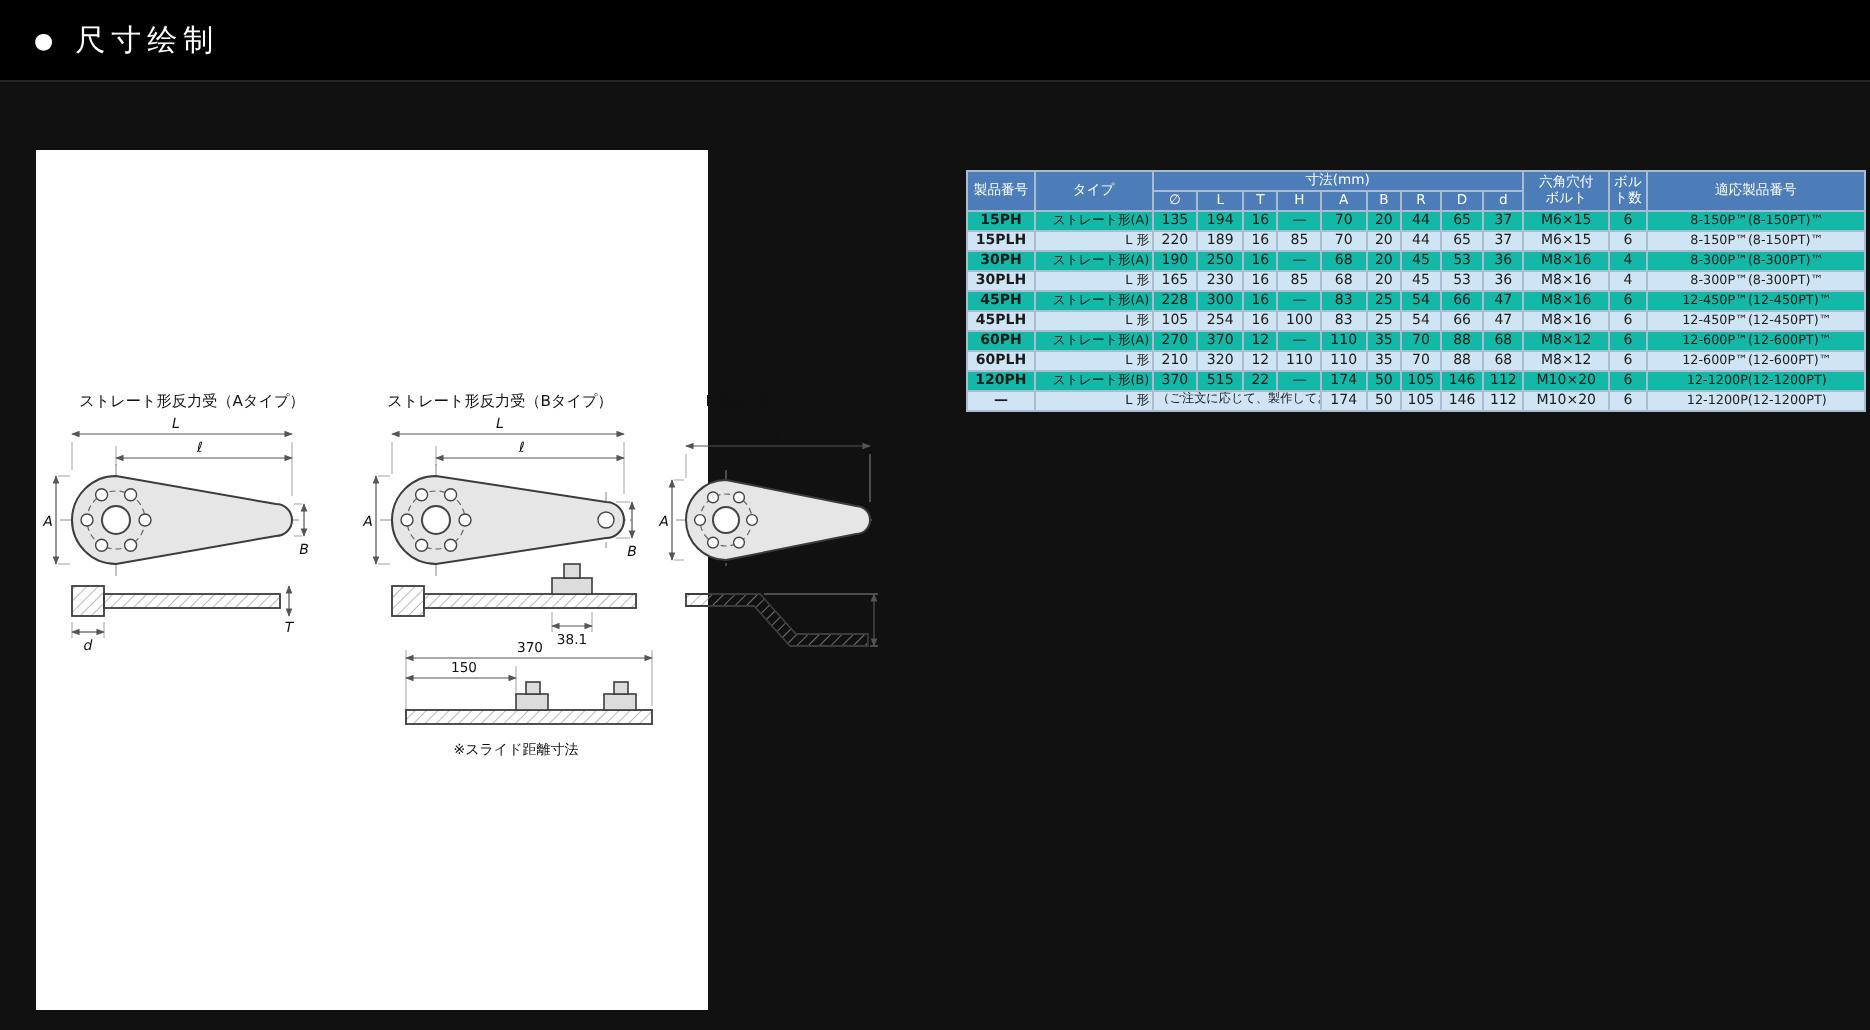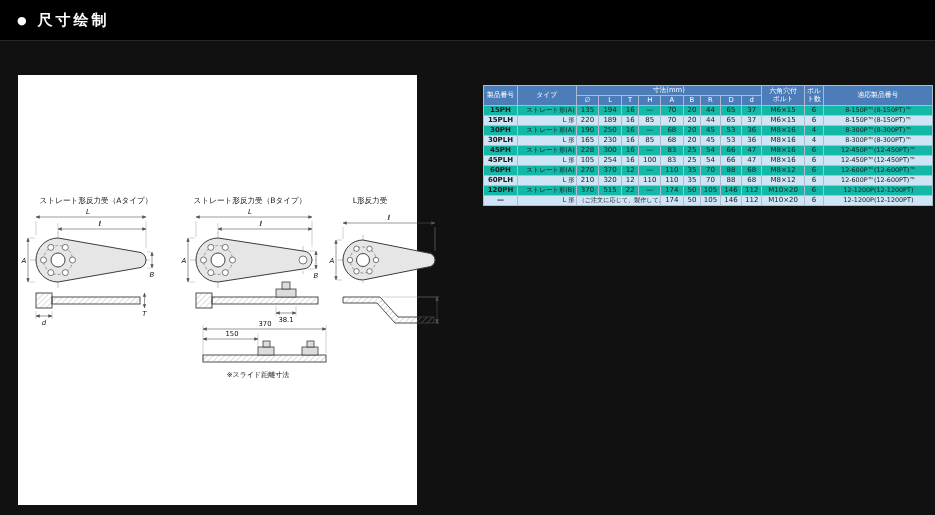--- a/index.html
+++ b/index.html
@@ -7,24 +7,24 @@
     width:935px;height:515px;position:relative;overflow:hidden;
     background:#111;font-family:"DejaVu Sans",sans-serif;
   }
   
   .topbar{
     position:absolute;left:0;top:0;width:935px;height:41px;background:#000;
     display:flex;align-items:center;gap:11px;padding-left:17px;box-sizing:border-box;
     border-bottom:1px solid #262626;
   }
   .topbar .bullet{color:#fff;font-size:11px;line-height:1}
-  .topbar .pagetitle{color:#fff;font-size:15px;font-weight:bold;letter-spacing:3px}
+  .topbar .pagetitle{color:#fff;font-size:15px;font-weight:normal;letter-spacing:3px}
 
   
-  .panel{position:absolute;left:18px;top:75px;width:399px;height:430px;background:#fff}
+  .panel{position:absolute;left:18px;top:75px;width:336px;height:430px;background:#fff}
 
   
   .outline{fill:#e6e6e6;stroke:#3c3c3c;stroke-width:1}
   .boltc{fill:none;stroke:#666;stroke-width:.6;stroke-dasharray:3 2}
   .hole{fill:#fff;stroke:#444;stroke-width:.7}
   .cl{stroke:#888;stroke-width:.5;stroke-dasharray:7 2 1.5 2;fill:none}
   .dim{stroke:#555;stroke-width:.6;fill:none}
   .ext{stroke:#999;stroke-width:.45;fill:none}
   .hatchfill{fill:url(#hatch);stroke:#3c3c3c;stroke-width:.9}
   .block{fill:#dcdcdc;stroke:#3c3c3c;stroke-width:.8}

